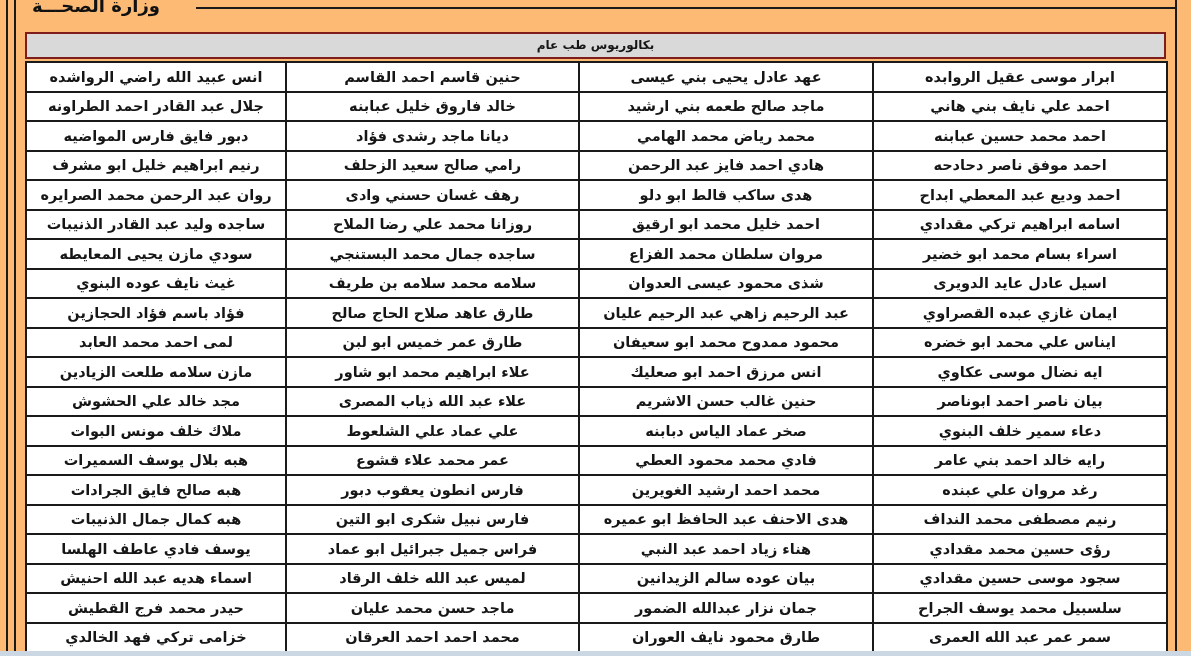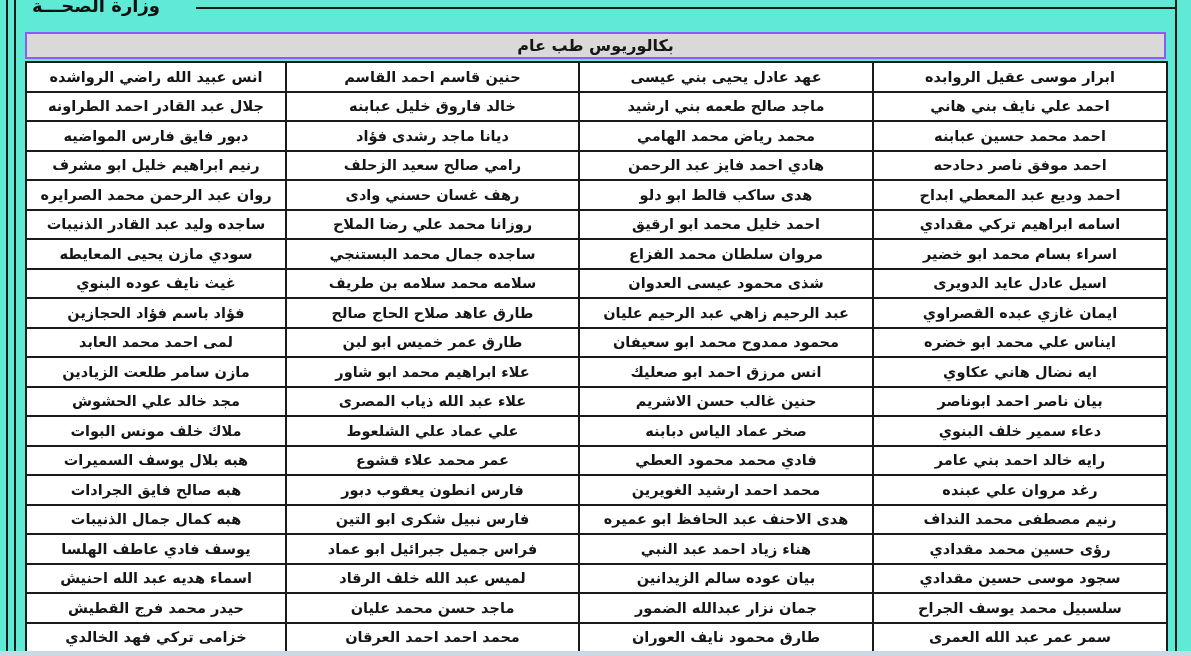--- a/index.html
+++ b/index.html
@@ -5,21 +5,21 @@
   html, body {
     margin: 0;
     padding: 0;
     background: #ffffff;
   }
   .page {
     position: relative;
     width: 1191px;
     height: 656px;
     overflow: hidden;
-    background: #5eead4;
+    background: #fdba74;
     font-family: "DejaVu Sans", "Liberation Sans", sans-serif;
     color: #161616;
   }
   .left-double-border {
     position: absolute;
     left: 6px;
     top: 0;
     width: 6px;
     height: 656px;
     border-left: 2px solid #1a1a1a;
@@ -51,25 +51,25 @@
     height: 2px;
     background: #1a1a1a;
   }
   .table-header {
     position: absolute;
     left: 25px;
     top: 32px;
     width: 1141px;
     height: 27px;
     box-sizing: border-box;
-    border: 2px solid #8b5cf6;
+    border: 2px solid #7f1d1d;
     background: #d9d9d9;
     text-align: center;
     font-weight: bold;
-    font-size: 16px;
+    font-size: 12px;
     line-height: 23px;
     direction: rtl;
   }
   .names-table {
     position: absolute;
     left: 25px;
     top: 61px;
     width: 1141px;
     border-collapse: collapse;
     table-layout: fixed;
@@ -171,24 +171,24 @@
           <td>طارق عاهد صلاح الحاج صالح</td>
           <td>فؤاد باسم فؤاد الحجازين</td>
         </tr>
         <tr>
           <td>ايناس علي محمد ابو خضره</td>
           <td>محمود ممدوح محمد ابو سعيفان</td>
           <td>طارق عمر خميس ابو لبن</td>
           <td>لمى احمد محمد العابد</td>
         </tr>
         <tr>
-          <td>ايه نضال هاني عكاوي</td>
+          <td>ايه نضال موسى عكاوي</td>
           <td>انس مرزق احمد ابو صعليك</td>
           <td>علاء ابراهيم محمد ابو شاور</td>
-          <td>مازن سامر طلعت الزيادين</td>
+          <td>مازن سلامه طلعت الزيادين</td>
         </tr>
         <tr>
           <td>بيان ناصر احمد ابوناصر</td>
           <td>حنين غالب حسن الاشريم</td>
           <td>علاء عبد الله ذياب المصرى</td>
           <td>مجد خالد علي الحشوش</td>
         </tr>
         <tr>
           <td>دعاء سمير خلف البنوي</td>
           <td>صخر عماد الياس دبابنه</td>

